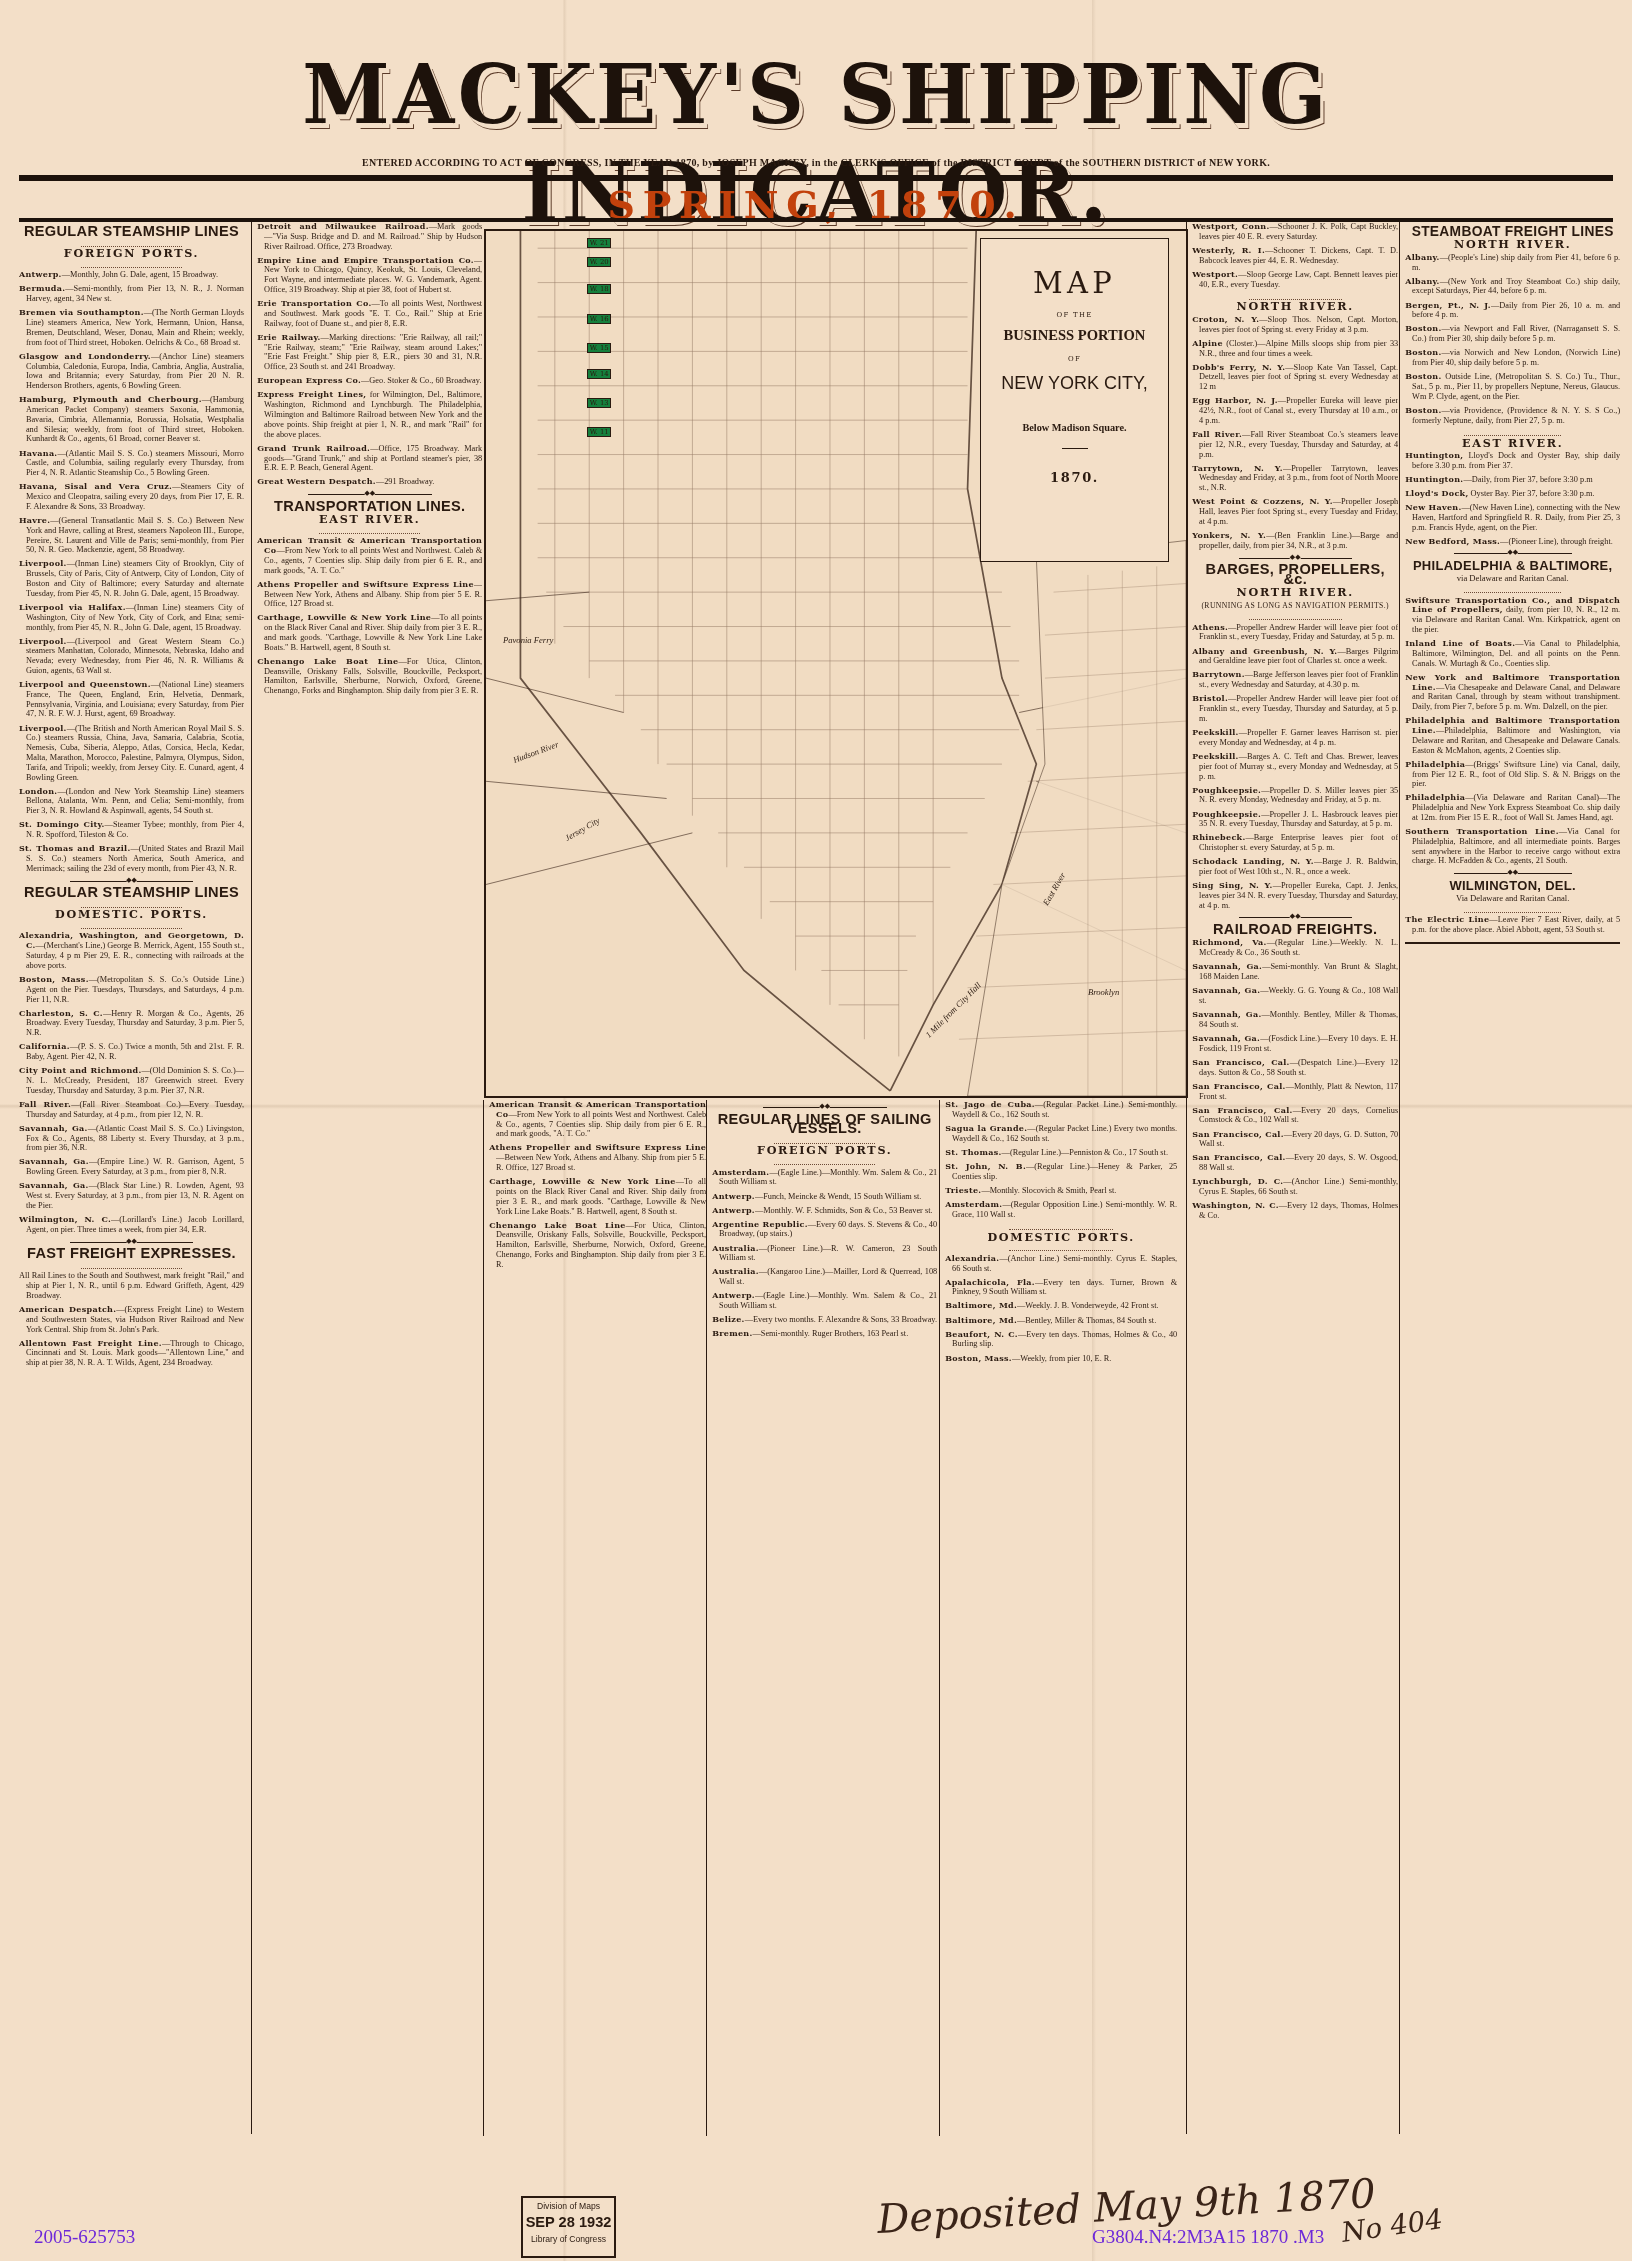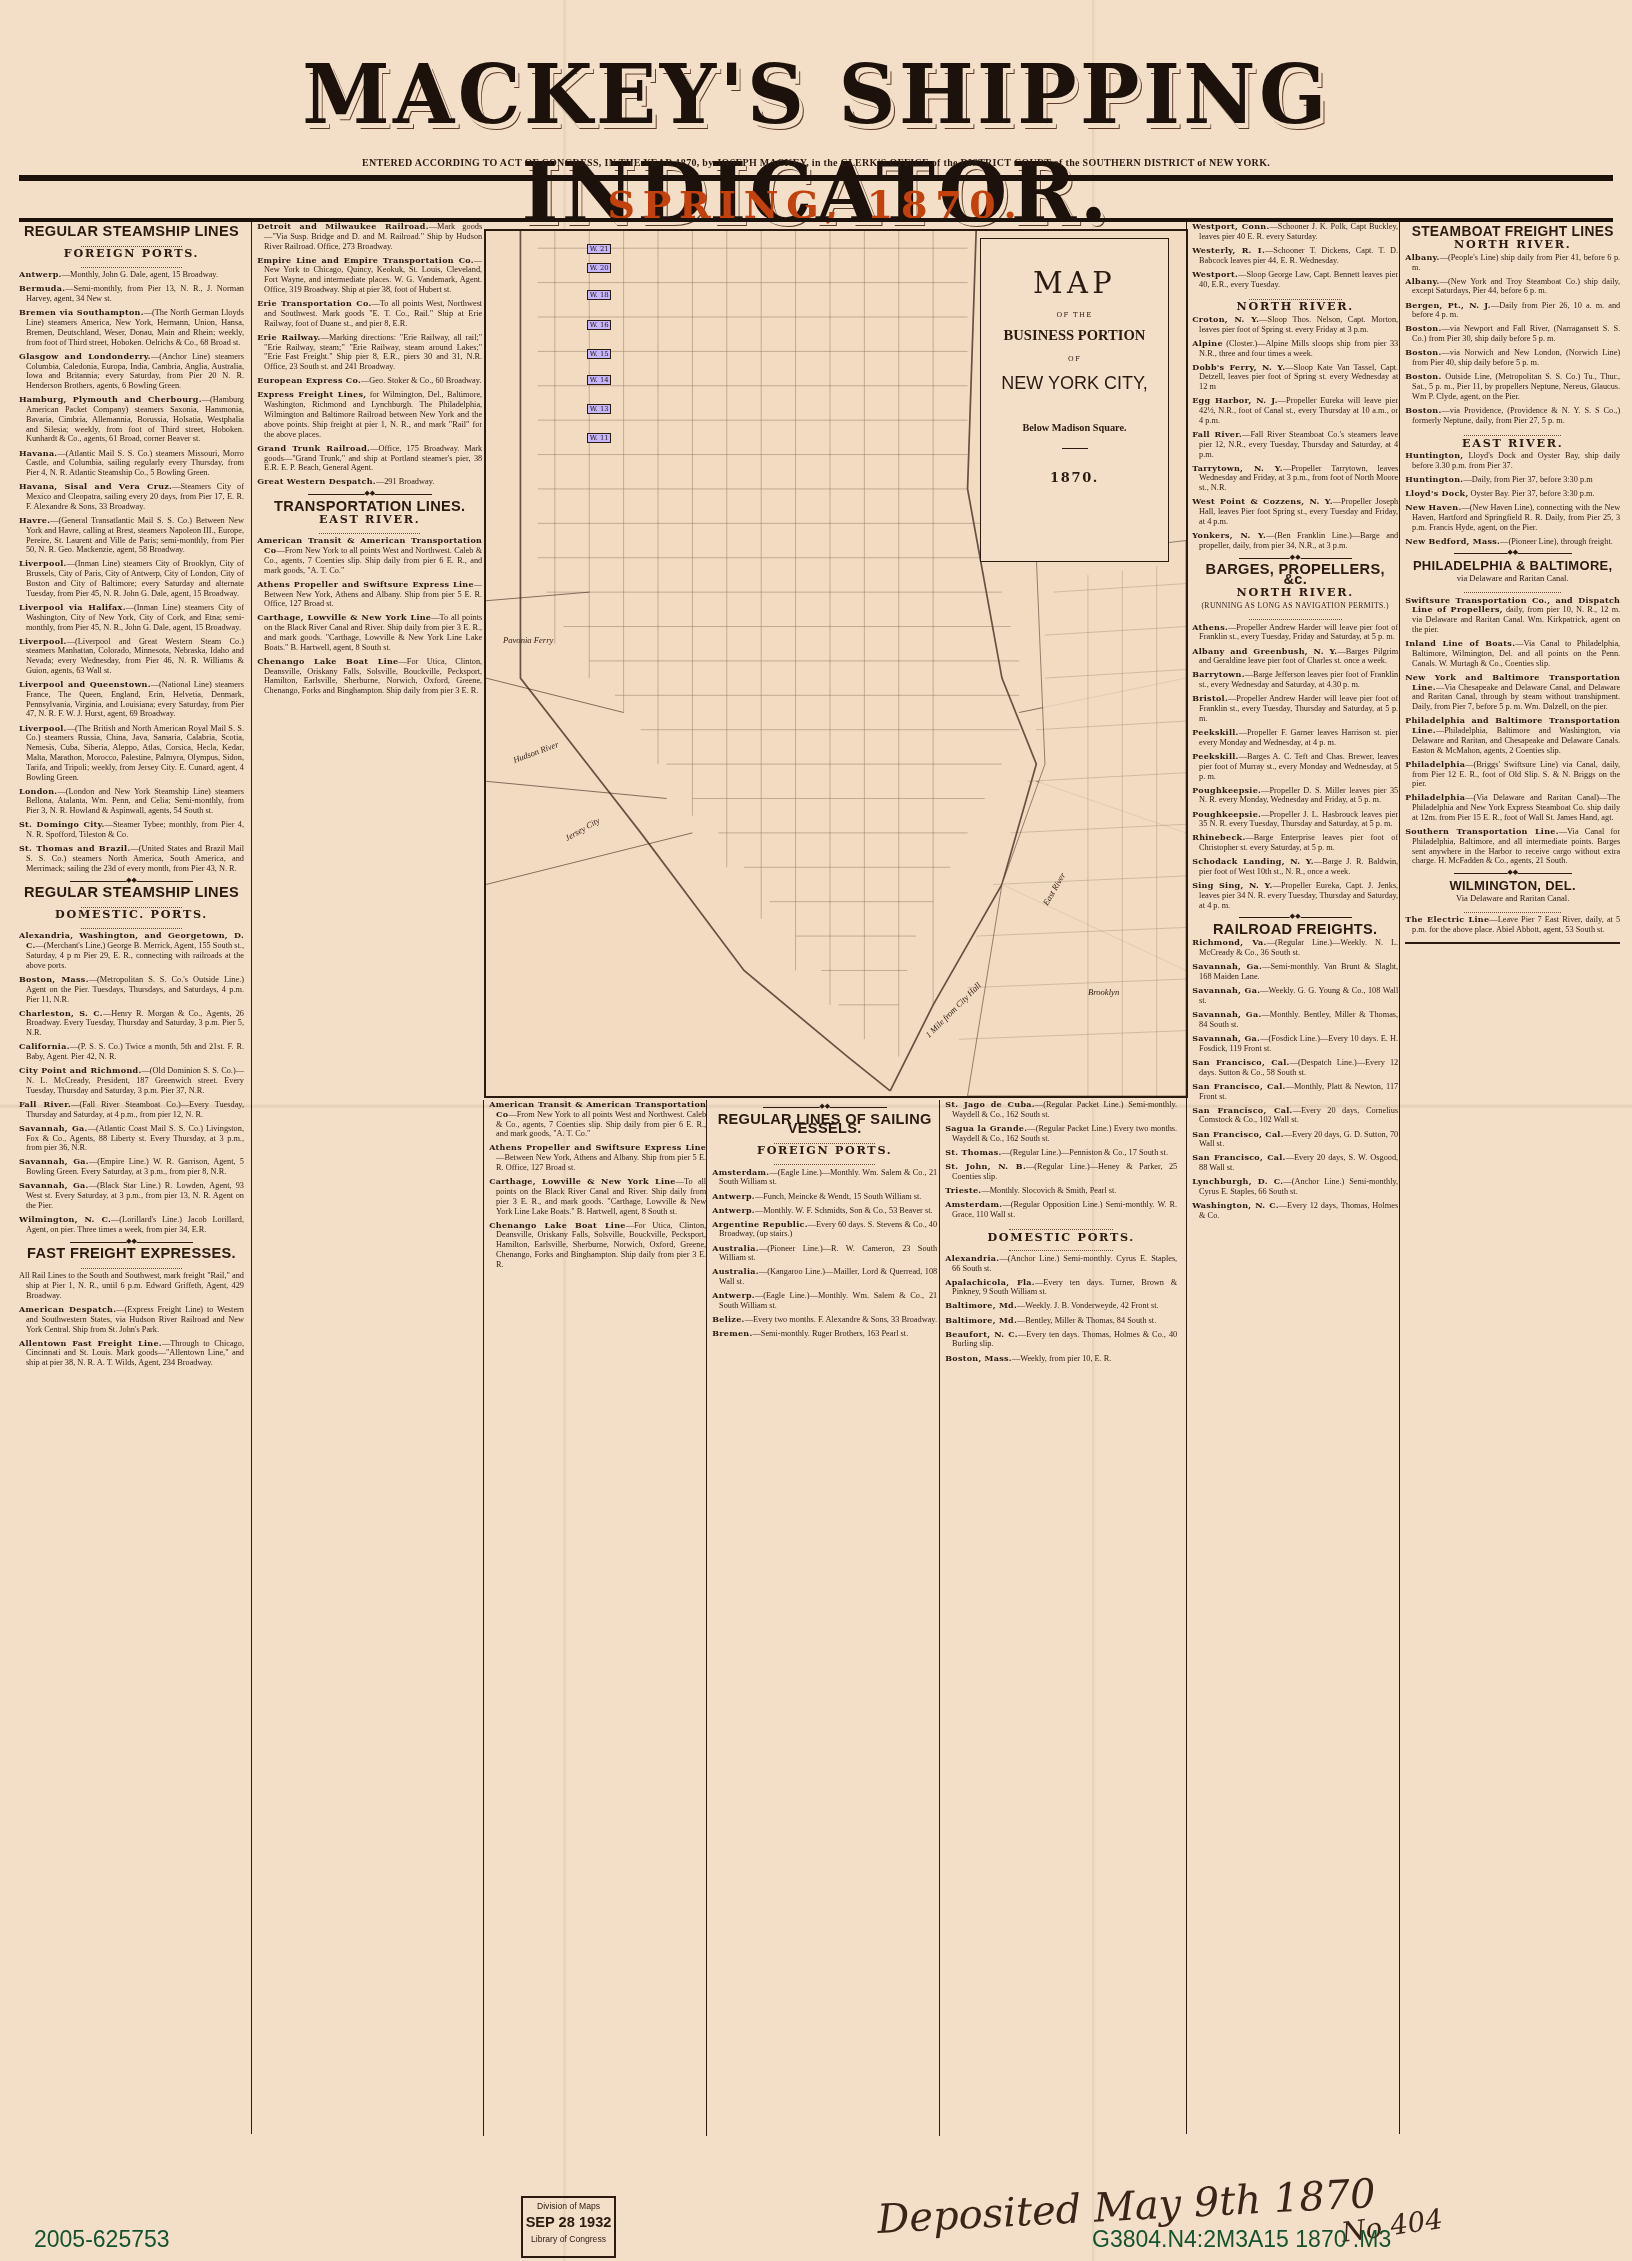--- a/index.html
+++ b/index.html
@@ -30,26 +30,26 @@
   .e b{font-family:"DejaVu Serif",serif;font-size:8px;letter-spacing:0.3px;}
   .map{position:absolute;left:484px;top:229px;width:700px;height:865px;border:2.6px double #2a1a10;background:#f1dcc2;overflow:hidden;}
   .map-title{position:absolute;left:494px;top:6.9px;width:187px;height:322px;border:1.7px solid #2a1a10;background:#f3dfc8;text-align:center;}
   .map-title .mt1{font-size:29px;font-family:"DejaVu Serif",serif;letter-spacing:4.3px;margin-top:27.5px;}
   .map-title .small{font-size:6.9px;letter-spacing:1.3px;margin-top:10.3px;}
   .map-title .bp{font-weight:bold;font-size:14.6px;margin-top:8.6px;font-family:"Liberation Serif",serif;}
   .map-title .ny{font-family:"Liberation Sans",sans-serif;font-size:18px;margin-top:10.3px;}
   .map-title .bm{font-size:10.3px;margin-top:28px;font-weight:bold;font-family:"Liberation Serif",serif;}
   .map-title .yr{font-size:13px;margin-top:20.6px;letter-spacing:1.7px;font-weight:bold;}
   .map-label{position:absolute;font-size:8.6px;font-style:italic;font-family:"Liberation Serif",serif;}
-  .ward{position:absolute;font-size:6.9px;background:#c4b5fd;border:0.9px solid #2a1a10;padding:0 1.7px;margin-top:6px;}
+  .ward{position:absolute;font-size:6.9px;background:#15803d;border:0.9px solid #2a1a10;padding:0 1.7px;}
   .stamp{position:absolute;left:521px;top:2196px;width:91px;height:58px;border:2.6px solid #2a1a10;text-align:center;
      font-family:"Liberation Sans",sans-serif;font-size:8.6px;line-height:17px;}
   .stamp .d{font-size:14.6px;font-weight:bold;line-height:15.5px;}
   .hand{position:absolute;font-family:"DejaVu Serif",serif;font-style:italic;color:#3a2418;}
-  .callno{position:absolute;font-family:Liberation Sans, sans-serif;color:#14532d;font-size:23px;}
+  .callno{position:absolute;font-family:Liberation Serif, serif;color:#6d28d9;font-size:19px;}
   .pub{text-align:center;font-family:"Liberation Serif",serif;}
 </style>
 </head>
 <body>
 
 <div class="paper"></div>
 
 <div class="title">MACKEY'S SHIPPING INDICATOR.</div>
 <div class="copyright">ENTERED ACCORDING TO ACT OF CONGRESS, IN THE YEAR 1870, by JOSEPH MACKEY, in the CLERK'S OFFICE of the DISTRICT COURT of the SOUTHERN DISTRICT of NEW YORK.</div>
 <div class="rule" style="top:175px"></div>

